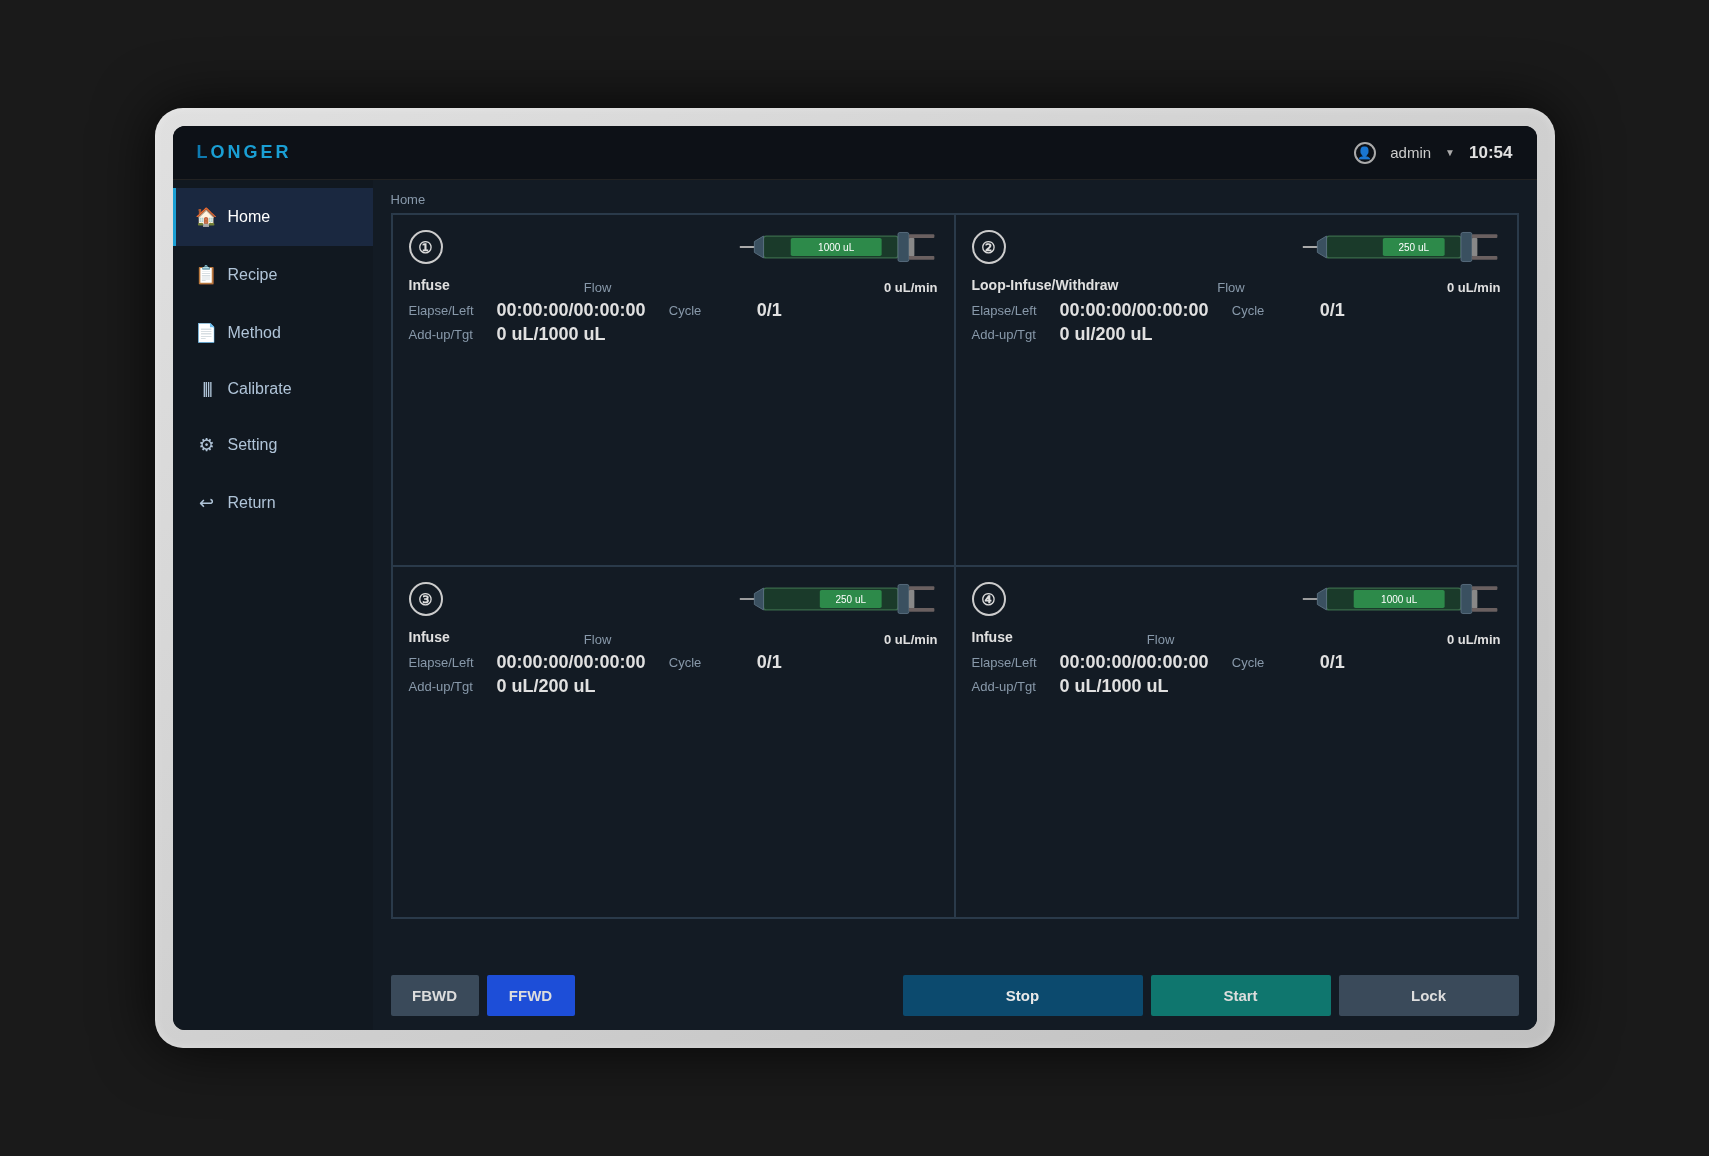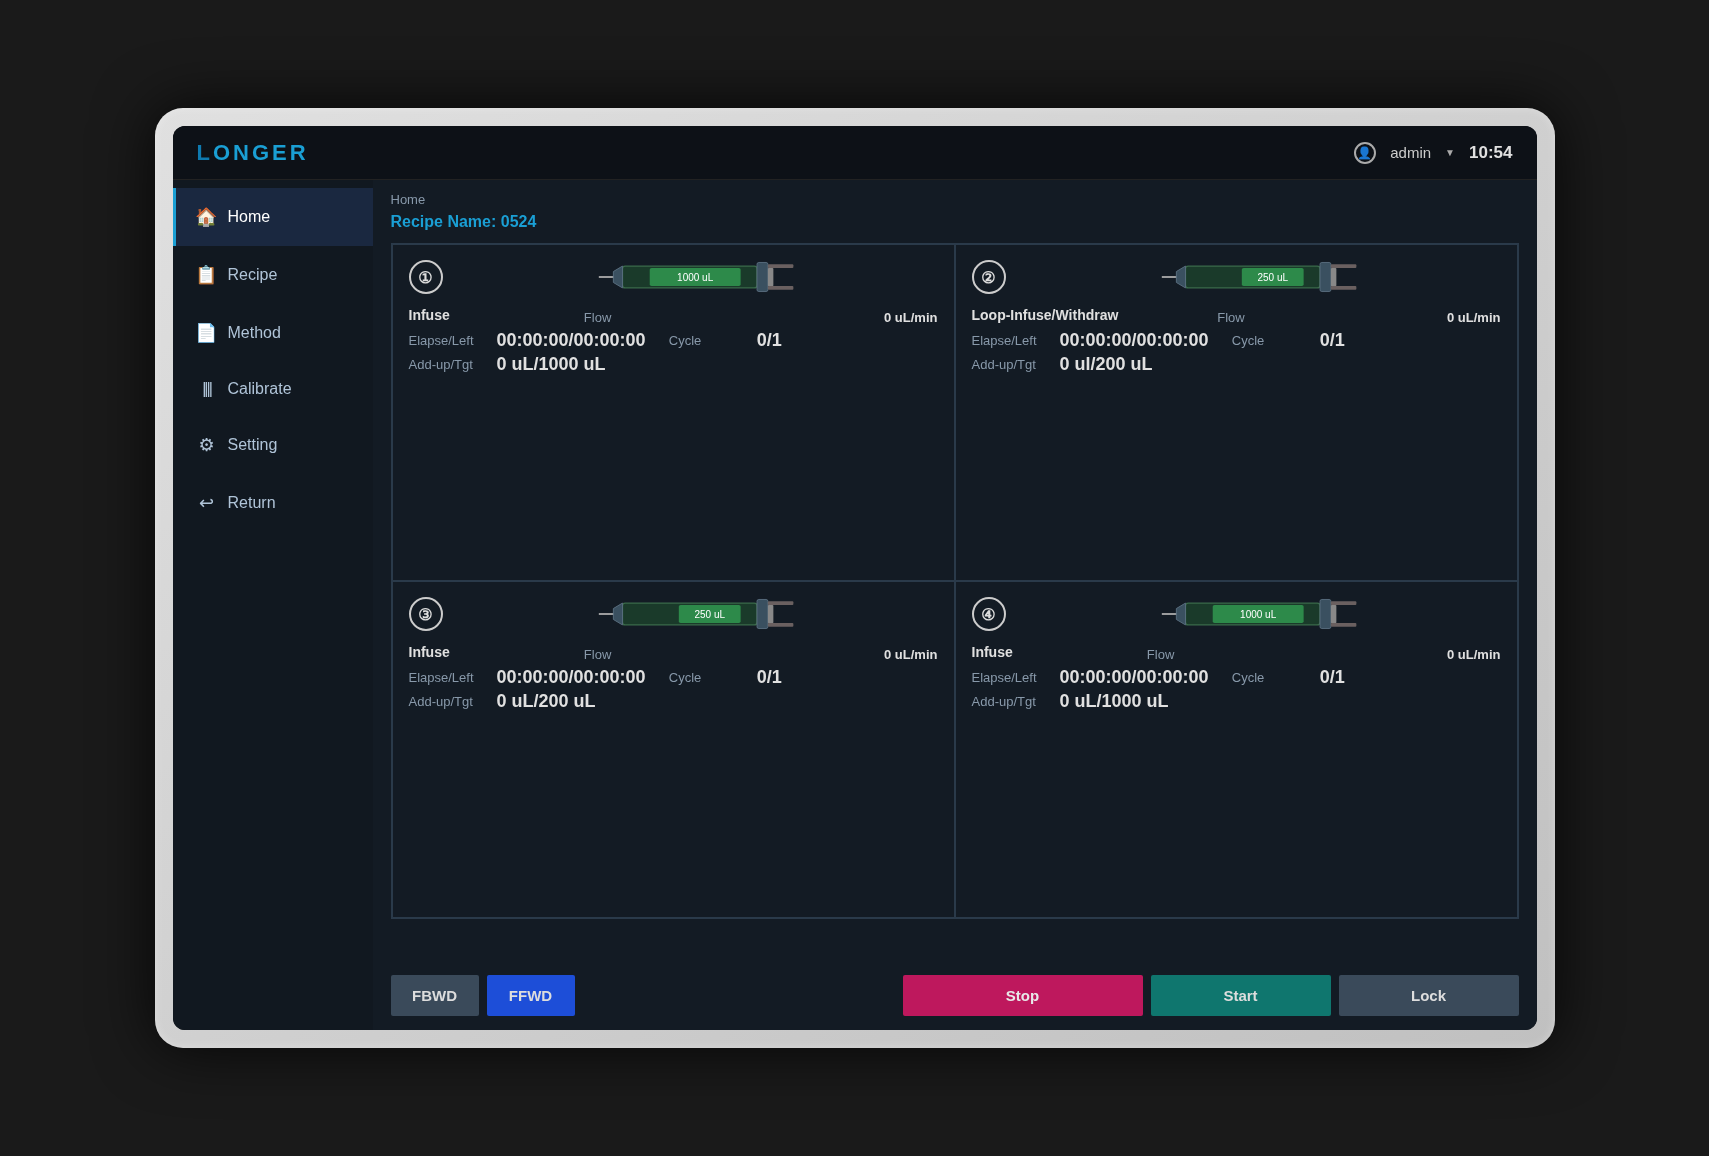--- a/index.html
+++ b/index.html
@@ -32,21 +32,21 @@
     .header {
       background: #0d1117;
       display: flex;
       align-items: center;
       justify-content: space-between;
       padding: 10px 24px;
       border-bottom: 1px solid #222;
       height: 54px;
     }
     .logo {
-      font-size: 22px;
+      font-size: 18px;
       font-weight: bold;
       color: #1a9fd4;
       letter-spacing: 3px;
     }
     .logo span { color: #0e7ab0; }
     .header-right {
       display: flex;
       align-items: center;
       gap: 14px;
       color: #ccc;
@@ -156,21 +156,21 @@
       color: #ddd;
       font-size: 16px;
       font-weight: bold;
       flex-shrink: 0;
     }
     
     .syringe-container {
       flex: 1;
       display: flex;
       align-items: center;
-      justify-content: center;
+      justify-content: flex-end;
     }
     .pump-info {
       margin-top: 4px;
     }
     .pump-row {
       display: flex;
       align-items: center;
       gap: 8px;
       margin-bottom: 3px;
       font-size: 13px;
@@ -221,21 +221,21 @@
       background: #3a4a5a;
       color: #ddd;
       width: 88px;
     }
     .btn-ffwd {
       background: #1d4ed8;
       color: #ddd;
       width: 88px;
     }
     .btn-stop {
-      background: #be185d;
+      background: #0c4a6e;
       color: #e8e8e8;
       flex: 1;
       max-width: 240px;
     }
     .btn-start {
       background: #0f766e;
       color: #ddd;
       flex: 1;
       max-width: 180px;
     }
@@ -292,24 +292,20 @@
           <span>Setting</span>
         </div>
         <div class="sidebar-item">
           <span class="sidebar-icon">↩</span>
           <span>Return</span>
         </div>
       </nav>
 
       <div class="content">
         <div class="breadcrumb">Home</div>
-        <div class="recipe-name">
-          <span>Recipe Name:</span>
-          <span>0524</span>
-        </div>
 
         <div class="pump-grid">
 
           <div class="pump-card">
             <div class="pump-header">
               <div class="pump-number">
                 <span>①</span>
               </div>
               <div class="syringe-container">
                 <svg class="syringe-svg" viewBox="0 0 220 44" xmlns="http://www.w3.org/2000/svg">

